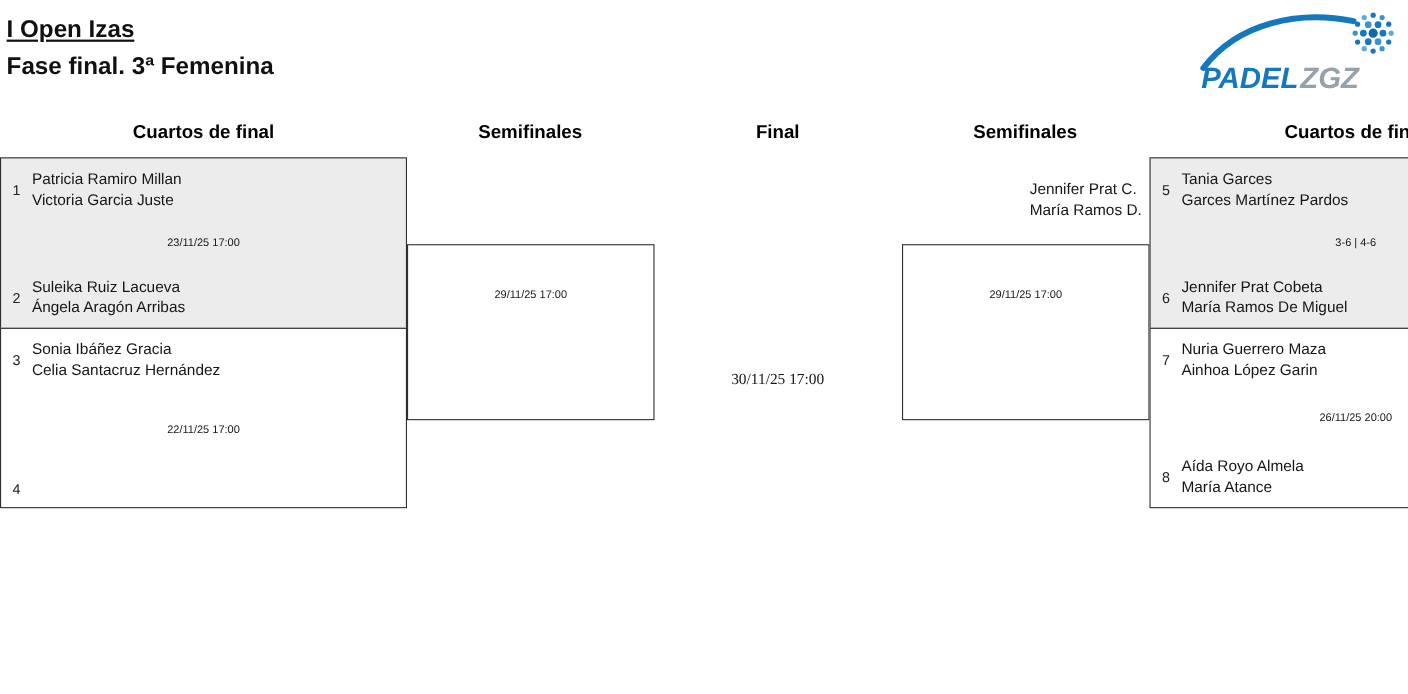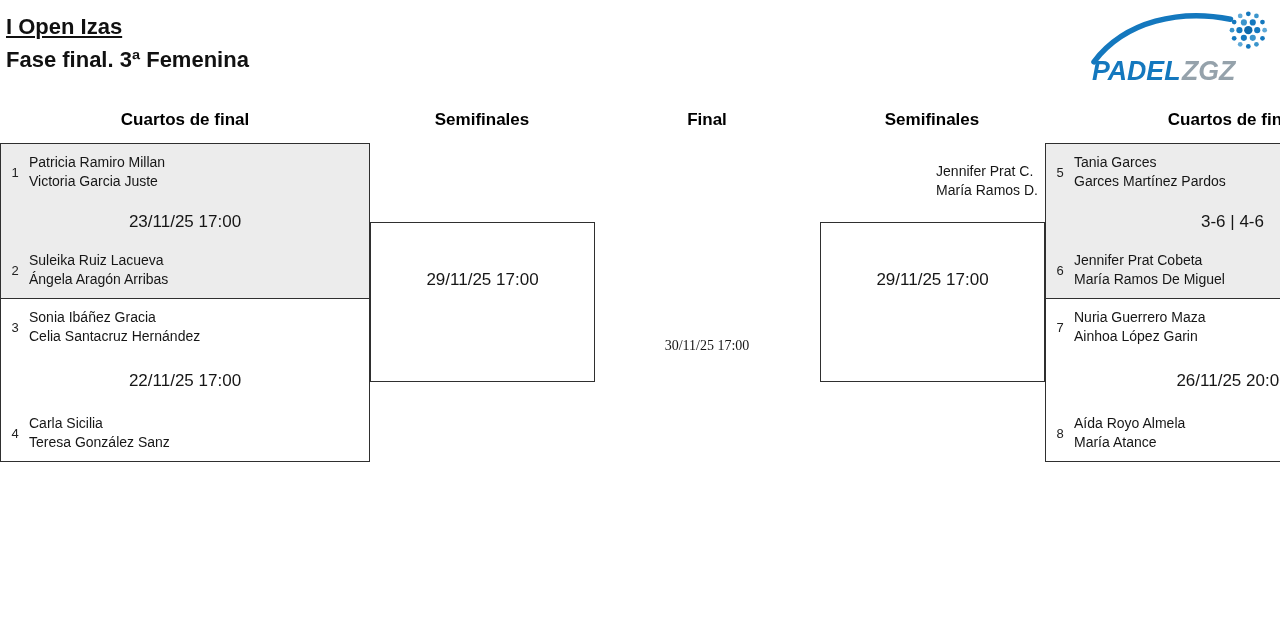--- a/index.html
+++ b/index.html
@@ -16,24 +16,24 @@
   .match{
     position:absolute;box-sizing:border-box;border:1px solid #2f2f2f;background:#fff;
     display:flex;flex-direction:column;justify-content:space-between;padding:9px 0;
   }
   .match.shaded{background:#ececec;}
   .team{display:flex;align-items:center;}
   .seed{flex:0 0 28px;text-align:center;font-size:13px;color:#222;}
   .players{display:flex;flex-direction:column;min-width:0;}
   .player{font-size:14px;line-height:19px;white-space:nowrap;}
   .winner .player{font-weight:400;}
-  .info{text-align:center;font-size:17px;line-height:19px;color:#161616;}
+  .info{text-align:center;font-size:10px;line-height:19px;color:#161616;}
   .sfbox{
     position:absolute;box-sizing:border-box;border:1px solid #2f2f2f;background:transparent;
-    padding-top:47px;text-align:center;
+    padding-top:36px;text-align:center;
   }
   .final-info{position:absolute;transform:translateX(-50%);font-size:14px;line-height:19px;white-space:nowrap;font-family:Liberation Serif, serif;}
   .advancing{position:absolute;text-align:left;font-size:14px;line-height:19px;}
 </style>
 </head>
 <body>
 
 <div class="page-title">I Open Izas</div>
 <div class="page-subtitle">Fase final. 3ª Femenina</div>
 
@@ -94,24 +94,20 @@
   <div class="team">
     <span class="seed">3</span>
     <span class="players">
       <span class="player">Sonia Ibáñez Gracia</span>
       <span class="player">Celia Santacruz Hernández</span>
     </span>
   </div>
   <div class="info">22/11/25 17:00</div>
   <div class="team">
     <span class="seed">4</span>
-    <span class="players">
-      <span class="player">Carla Sicilia</span>
-      <span class="player">Teresa González Sanz</span>
-    </span>
   </div>
 </div>
 
 <div class="sfbox" style="left:370px;top:222px;width:225px;height:160px;">
   <div class="info">29/11/25 17:00</div>
 </div>
 
 <div class="final-info" style="left:707px;top:336px;">30/11/25 17:00</div>
 
 <div class="sfbox" style="left:820px;top:222px;width:225px;height:160px;">

